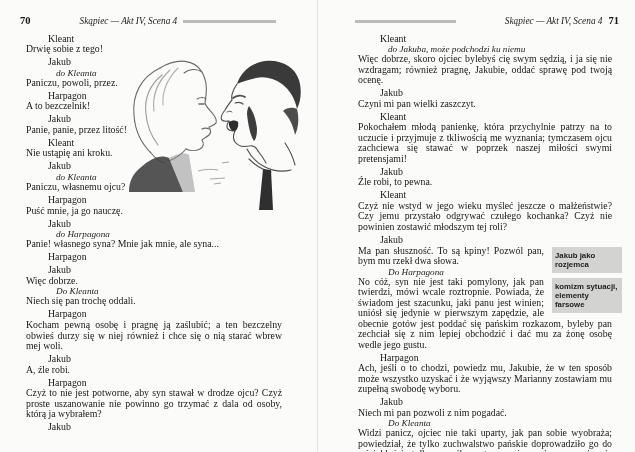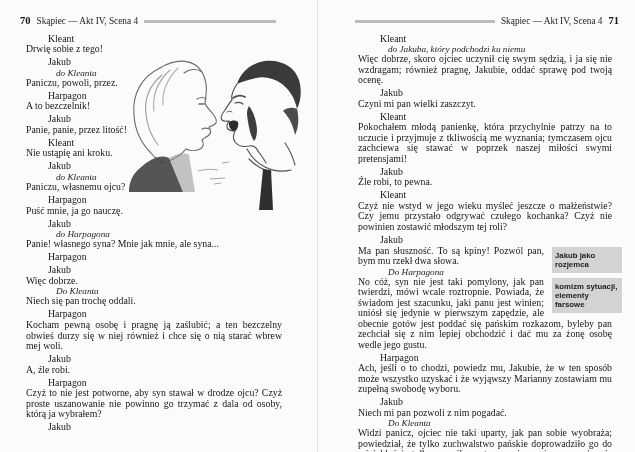--- a/index.html
+++ b/index.html
@@ -14,21 +14,21 @@
   .gutter{position:absolute;left:317px;top:0;width:1px;height:452px;background:#e4e4e1;}
 
   .page{position:absolute;top:0;height:452px;overflow:hidden;}
   .page.left{left:0;width:317px;}
   .page.right{left:318px;width:317px;}
 
   .pagehead{position:absolute;top:15px;display:flex;align-items:center;gap:6px;height:12px;}
   .page.left  .pagehead{left:20px;right:41px;}
   .page.right .pagehead{left:37px;right:16px;}
   .pagenum{font-weight:bold;font-size:10.5px;line-height:10px;}
-  .runtitle{font-size:9.3px;line-height:10px;white-space:nowrap;color:#222;}
+  .runtitle{font-style:italic;font-size:9.3px;line-height:10px;white-space:nowrap;color:#222;margin-left:43px;}
   .rule{flex:1;height:3px;background:#bcbcbc;}
 
   .dialogue{position:absolute;top:31px;}
   .page.left  .dialogue{left:26px;width:256px;}
   .page.right .dialogue{left:40px;width:254px;}
 
   .speaker{font-weight:normal;font-size:9.8px;line-height:10.6px;margin:2.5px 0 0 22px;}
   .direction{font-style:italic;font-size:9.2px;line-height:10px;margin-left:30px;color:#1d1d1d;}
   .line{font-size:9.8px;line-height:10.5px;text-align:justify;}
 
@@ -129,22 +129,22 @@
   </div>
 
   <div class="page right">
     <div class="pagehead">
       <span class="rule"></span>
       <span class="runtitle">Skąpiec — Akt IV, Scena 4</span>
       <span class="pagenum">71</span>
     </div>
     <div class="dialogue" id="dlg-right">
         <div class="speaker">Kleant</div>
-        <div class="direction">do Jakuba, który podchodzi ku niemu</div>
-        <div class="line">Więc dobrze, skoro ojciec uczynił cię swym sędzią, i ja się nie wzdragam; również pragnę, Jakubie, oddać sprawę pod twoją ocenę.</div>
+        <div class="direction">do Jakuba, może podchodzi ku niemu</div>
+        <div class="line">Więc dobrze, skoro ojciec bylebyś cię swym sędzią, i ja się nie wzdragam; również pragnę, Jakubie, oddać sprawę pod twoją ocenę.</div>
         <div class="speaker">Jakub</div>
         <div class="line">Czyni mi pan wielki zaszczyt.</div>
         <div class="speaker">Kleant</div>
         <div class="line">Pokochałem młodą panienkę, która przychylnie patrzy na to uczucie i przyjmuje z tkliwością me wyznania; tymczasem ojcu zachciewa się stawać w poprzek naszej miłości swymi pretensjami!</div>
         <div class="speaker">Jakub</div>
         <div class="line">Źle robi, to pewna.</div>
         <div class="speaker">Kleant</div>
         <div class="line">Czyż nie wstyd w jego wieku myśleć jeszcze o małżeństwie? Czy jemu przystało odgrywać czułego kochanka? Czyż nie powinien zostawić młodszym tej roli?</div>
         <div class="speaker">Jakub</div>
         <div class="line"><span class="notebox">Jakub jako rozjemca</span>Ma pan słuszność. To są kpiny! Pozwól pan, bym mu rzekł dwa słowa.</div>

